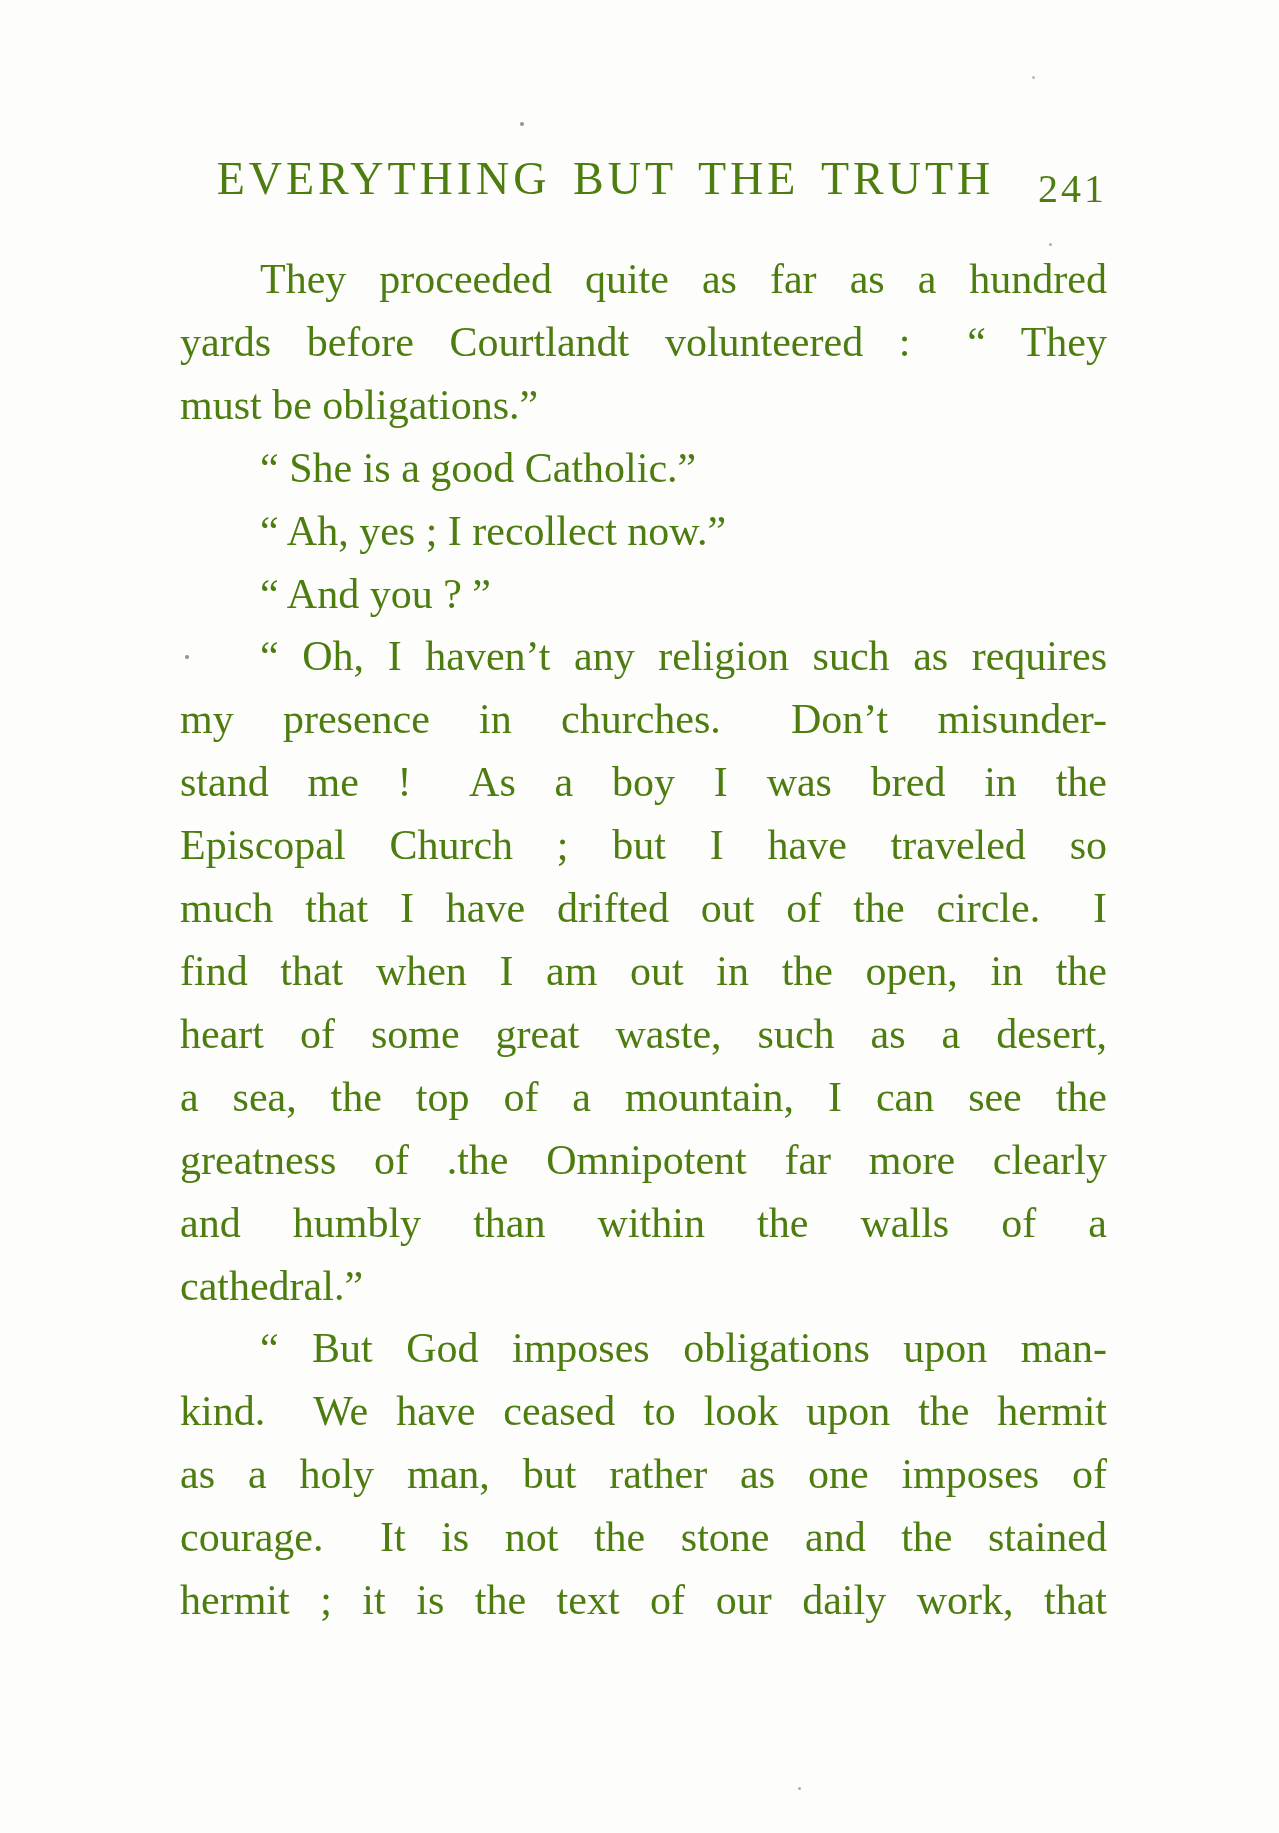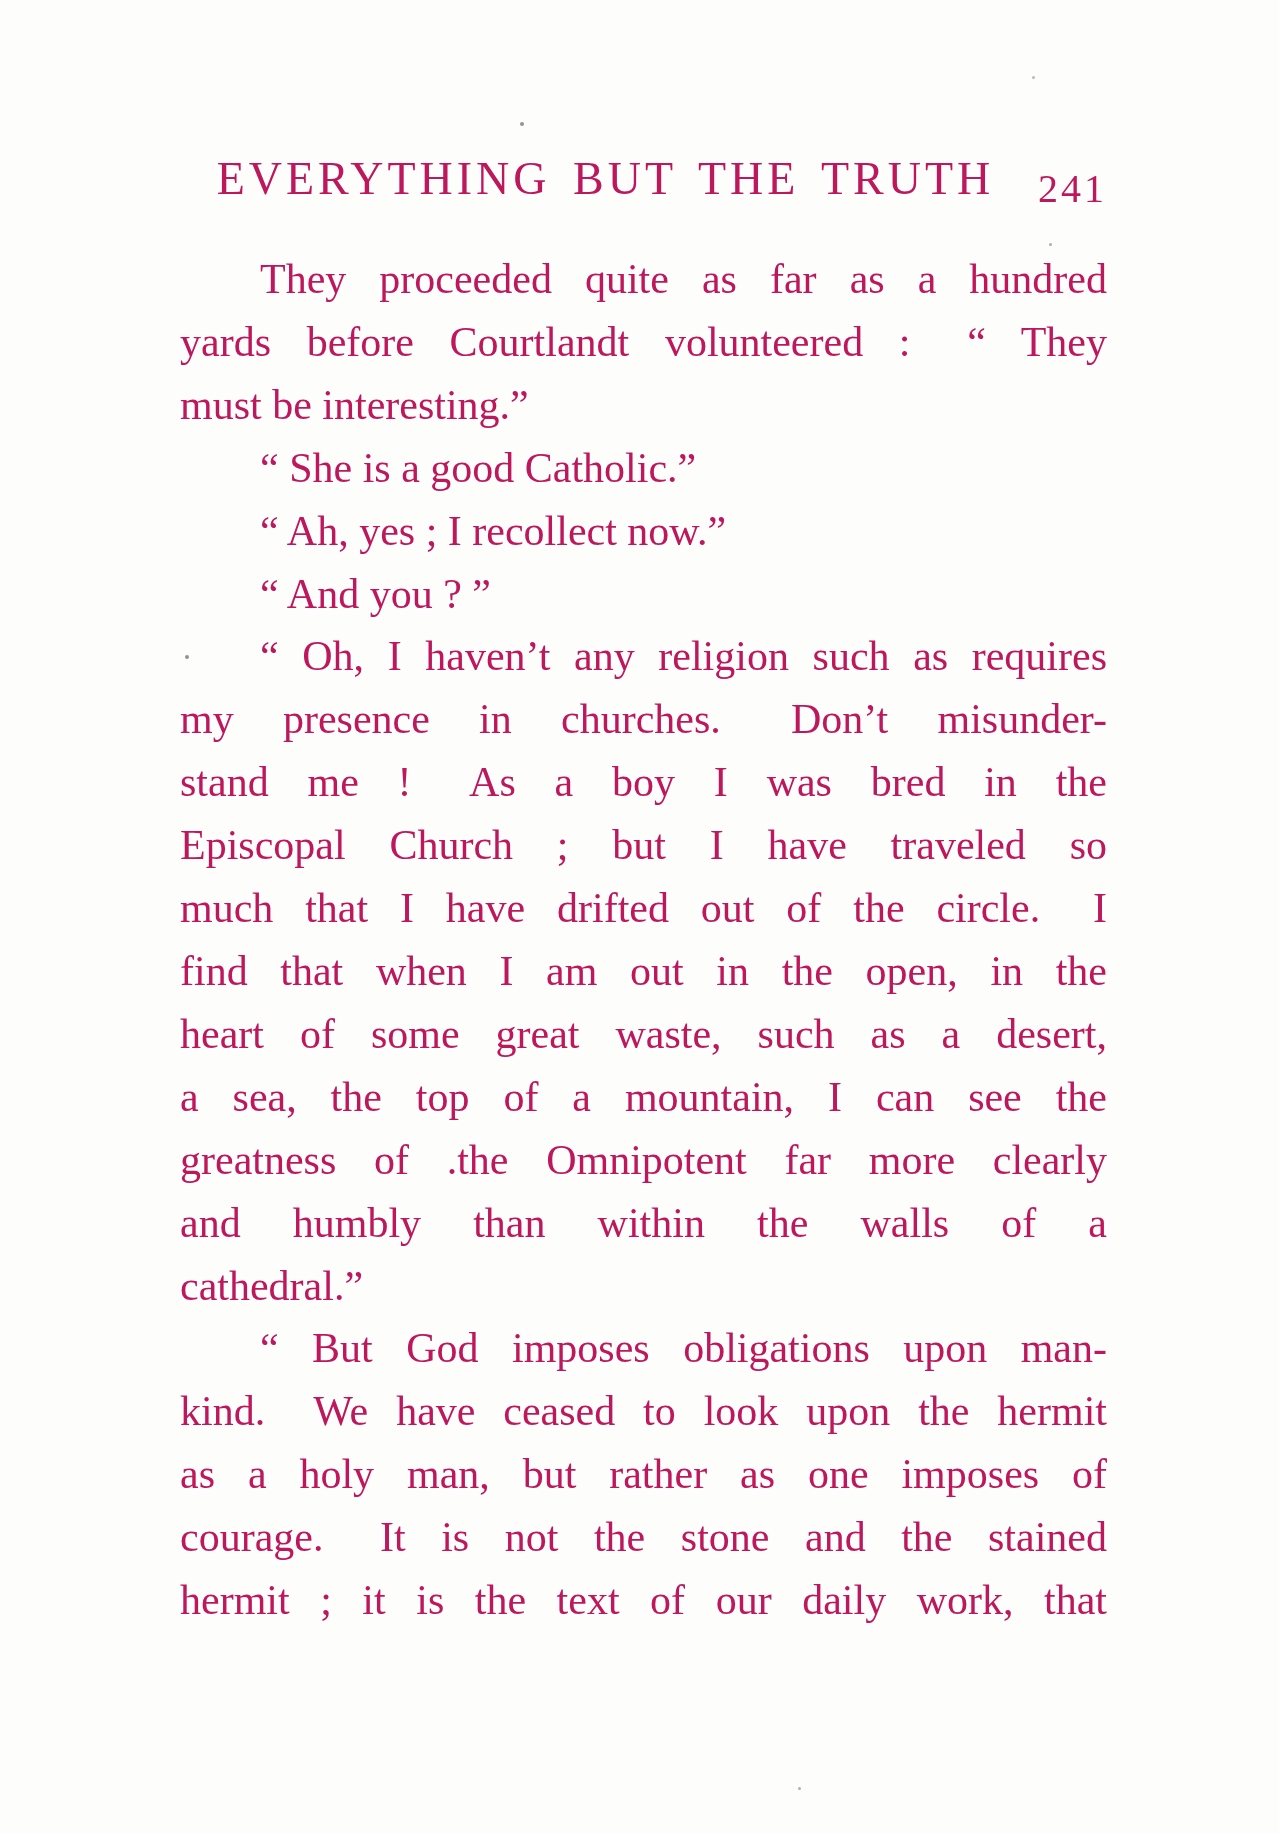--- a/index.html
+++ b/index.html
@@ -2,21 +2,21 @@
 <html><head>
 <meta charset="utf-8">
 <style>
   html,body { margin:0; padding:0; background:#e8e8e8; }
   .sheet {
     position:relative;
     width:1279px; height:1833px;
     background:#fdfdfc;
     overflow:hidden;
     font-family:"Liberation Serif", "DejaVu Serif", serif;
-    color:#be185d;
+    color:#4d7c0f;
   }
   .running-header {
     position:absolute;
     top:153px; left:180px; width:927px; height:52px;
   }
   .running-title {
     position:absolute;
     left:-38px; width:100%;
     text-align:center;
     font-size:46px;
@@ -59,21 +59,21 @@
 <div class="sheet">
 
   <div class="running-header">
     <div class="running-title">EVERYTHING BUT THE TRUTH</div>
     <div class="folio">241</div>
   </div>
 
   <div class="body-text">
       <div class="line just indent">They proceeded quite as far as a hundred</div>
       <div class="line just">yards before Courtlandt volunteered :  “ They</div>
-      <div class="line">must be interesting.”</div>
+      <div class="line">must be obligations.”</div>
       <div class="line indent">“ She is a good Catholic.”</div>
       <div class="line indent">“ Ah, yes ; I recollect now.”</div>
       <div class="line indent">“ And you ? ”</div>
       <div class="line just indent">“ Oh, I haven’t any religion such as requires</div>
       <div class="line just">my presence in churches.  Don’t misunder-</div>
       <div class="line just">stand me !  As a boy I was bred in the</div>
       <div class="line just">Episcopal Church ; but I have traveled so</div>
       <div class="line just">much that I have drifted out of the circle.  I</div>
       <div class="line just">find that when I am out in the open, in the</div>
       <div class="line just">heart of some great waste, such as a desert,</div>

